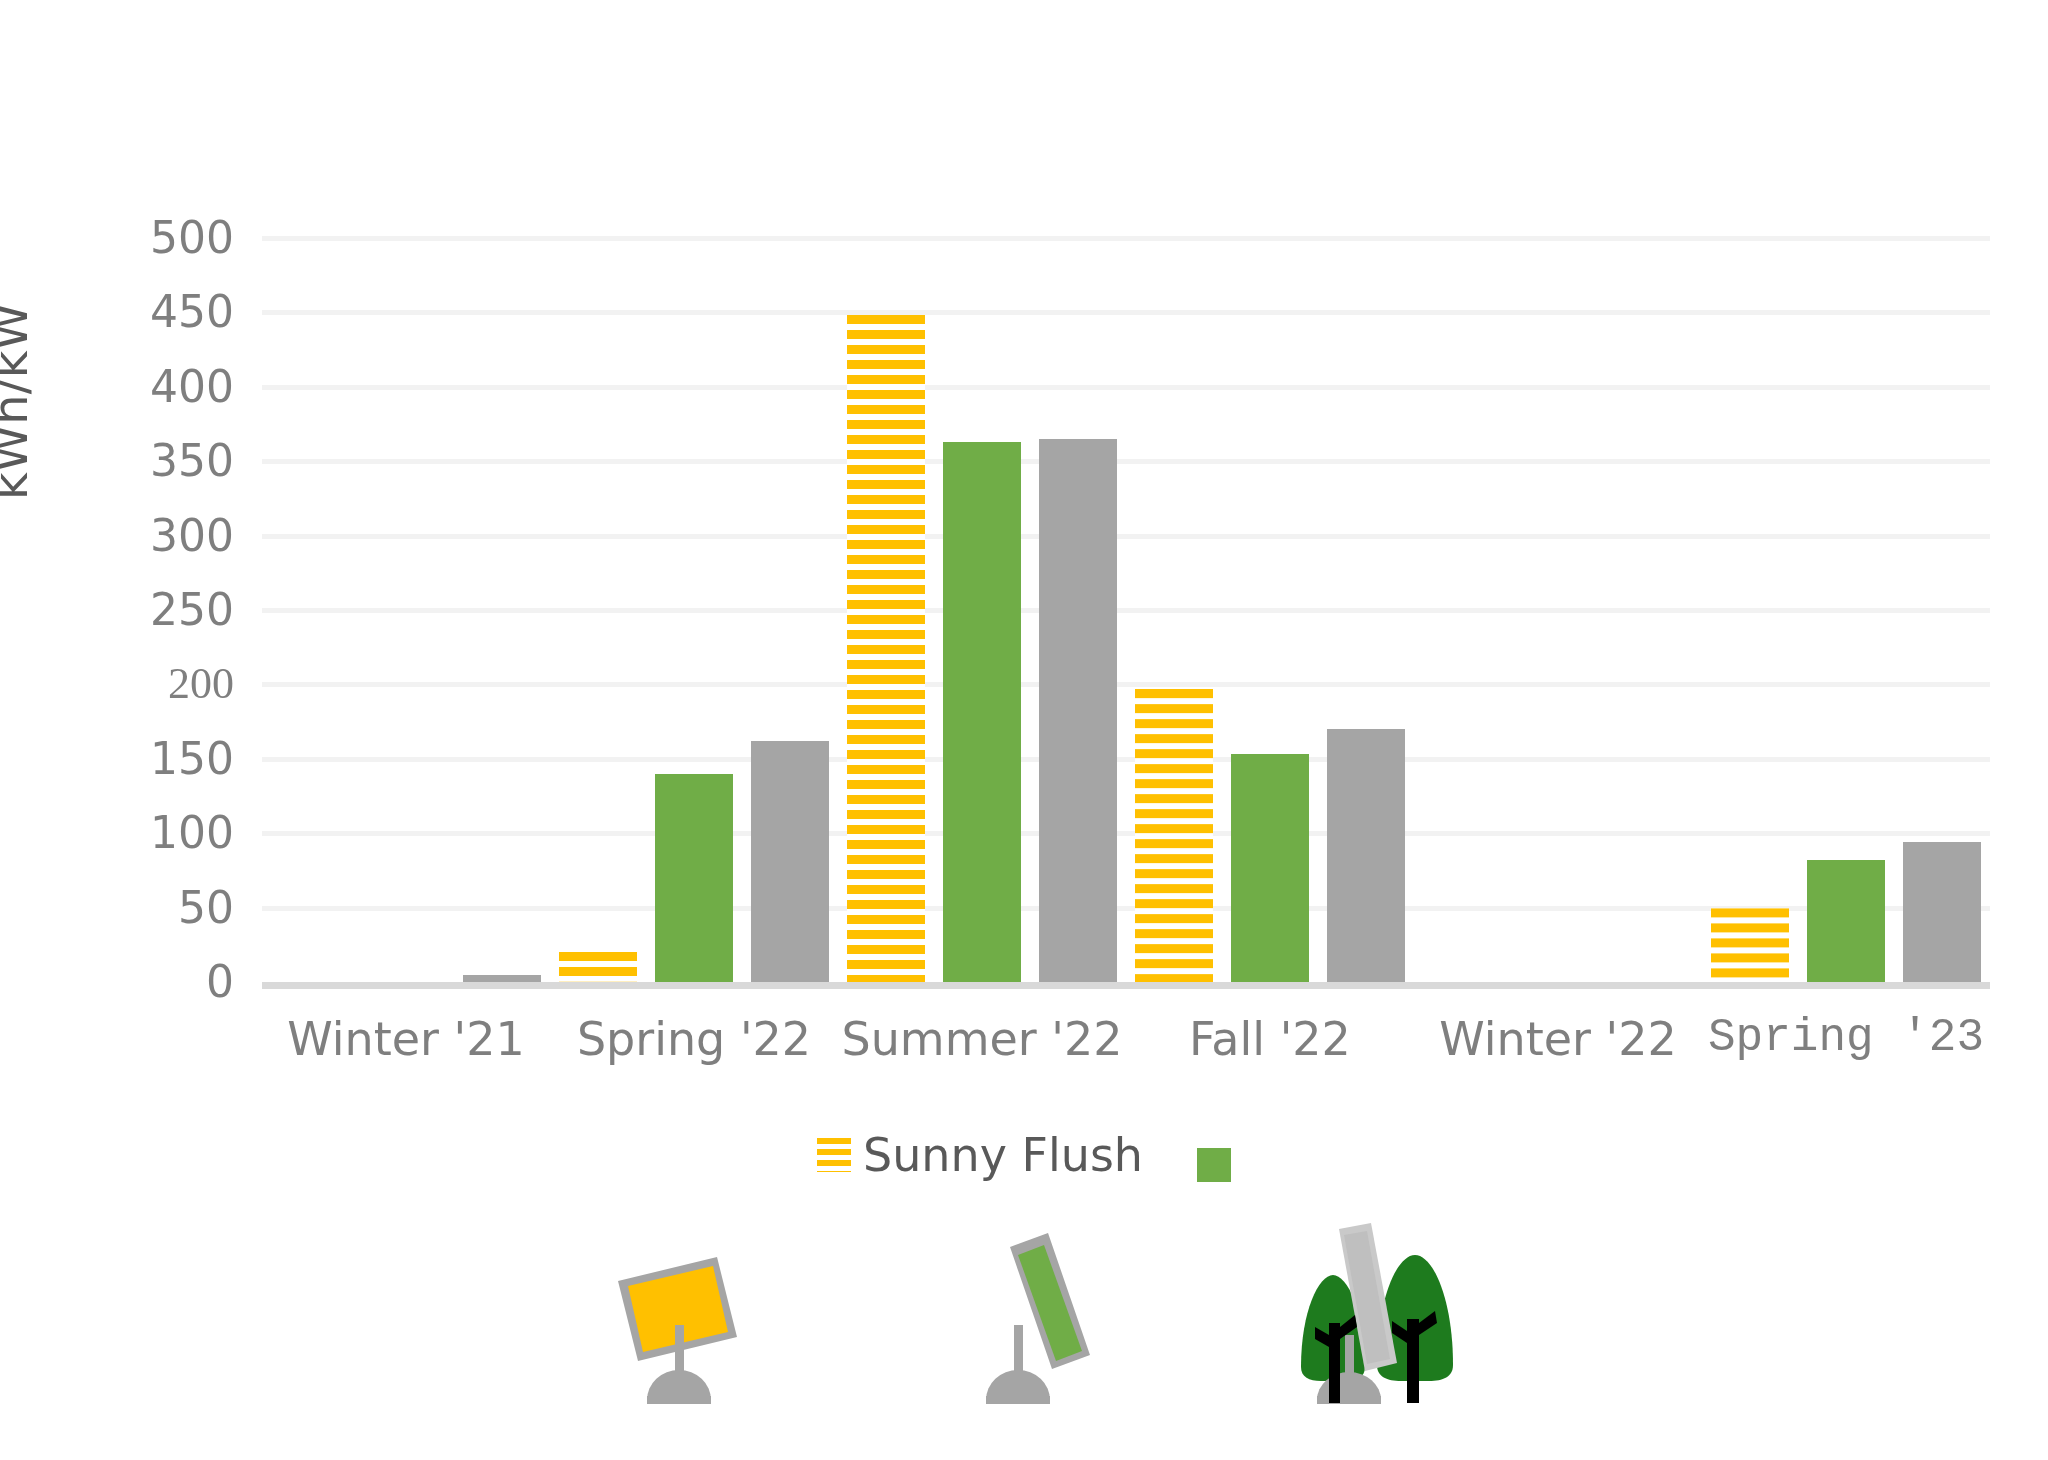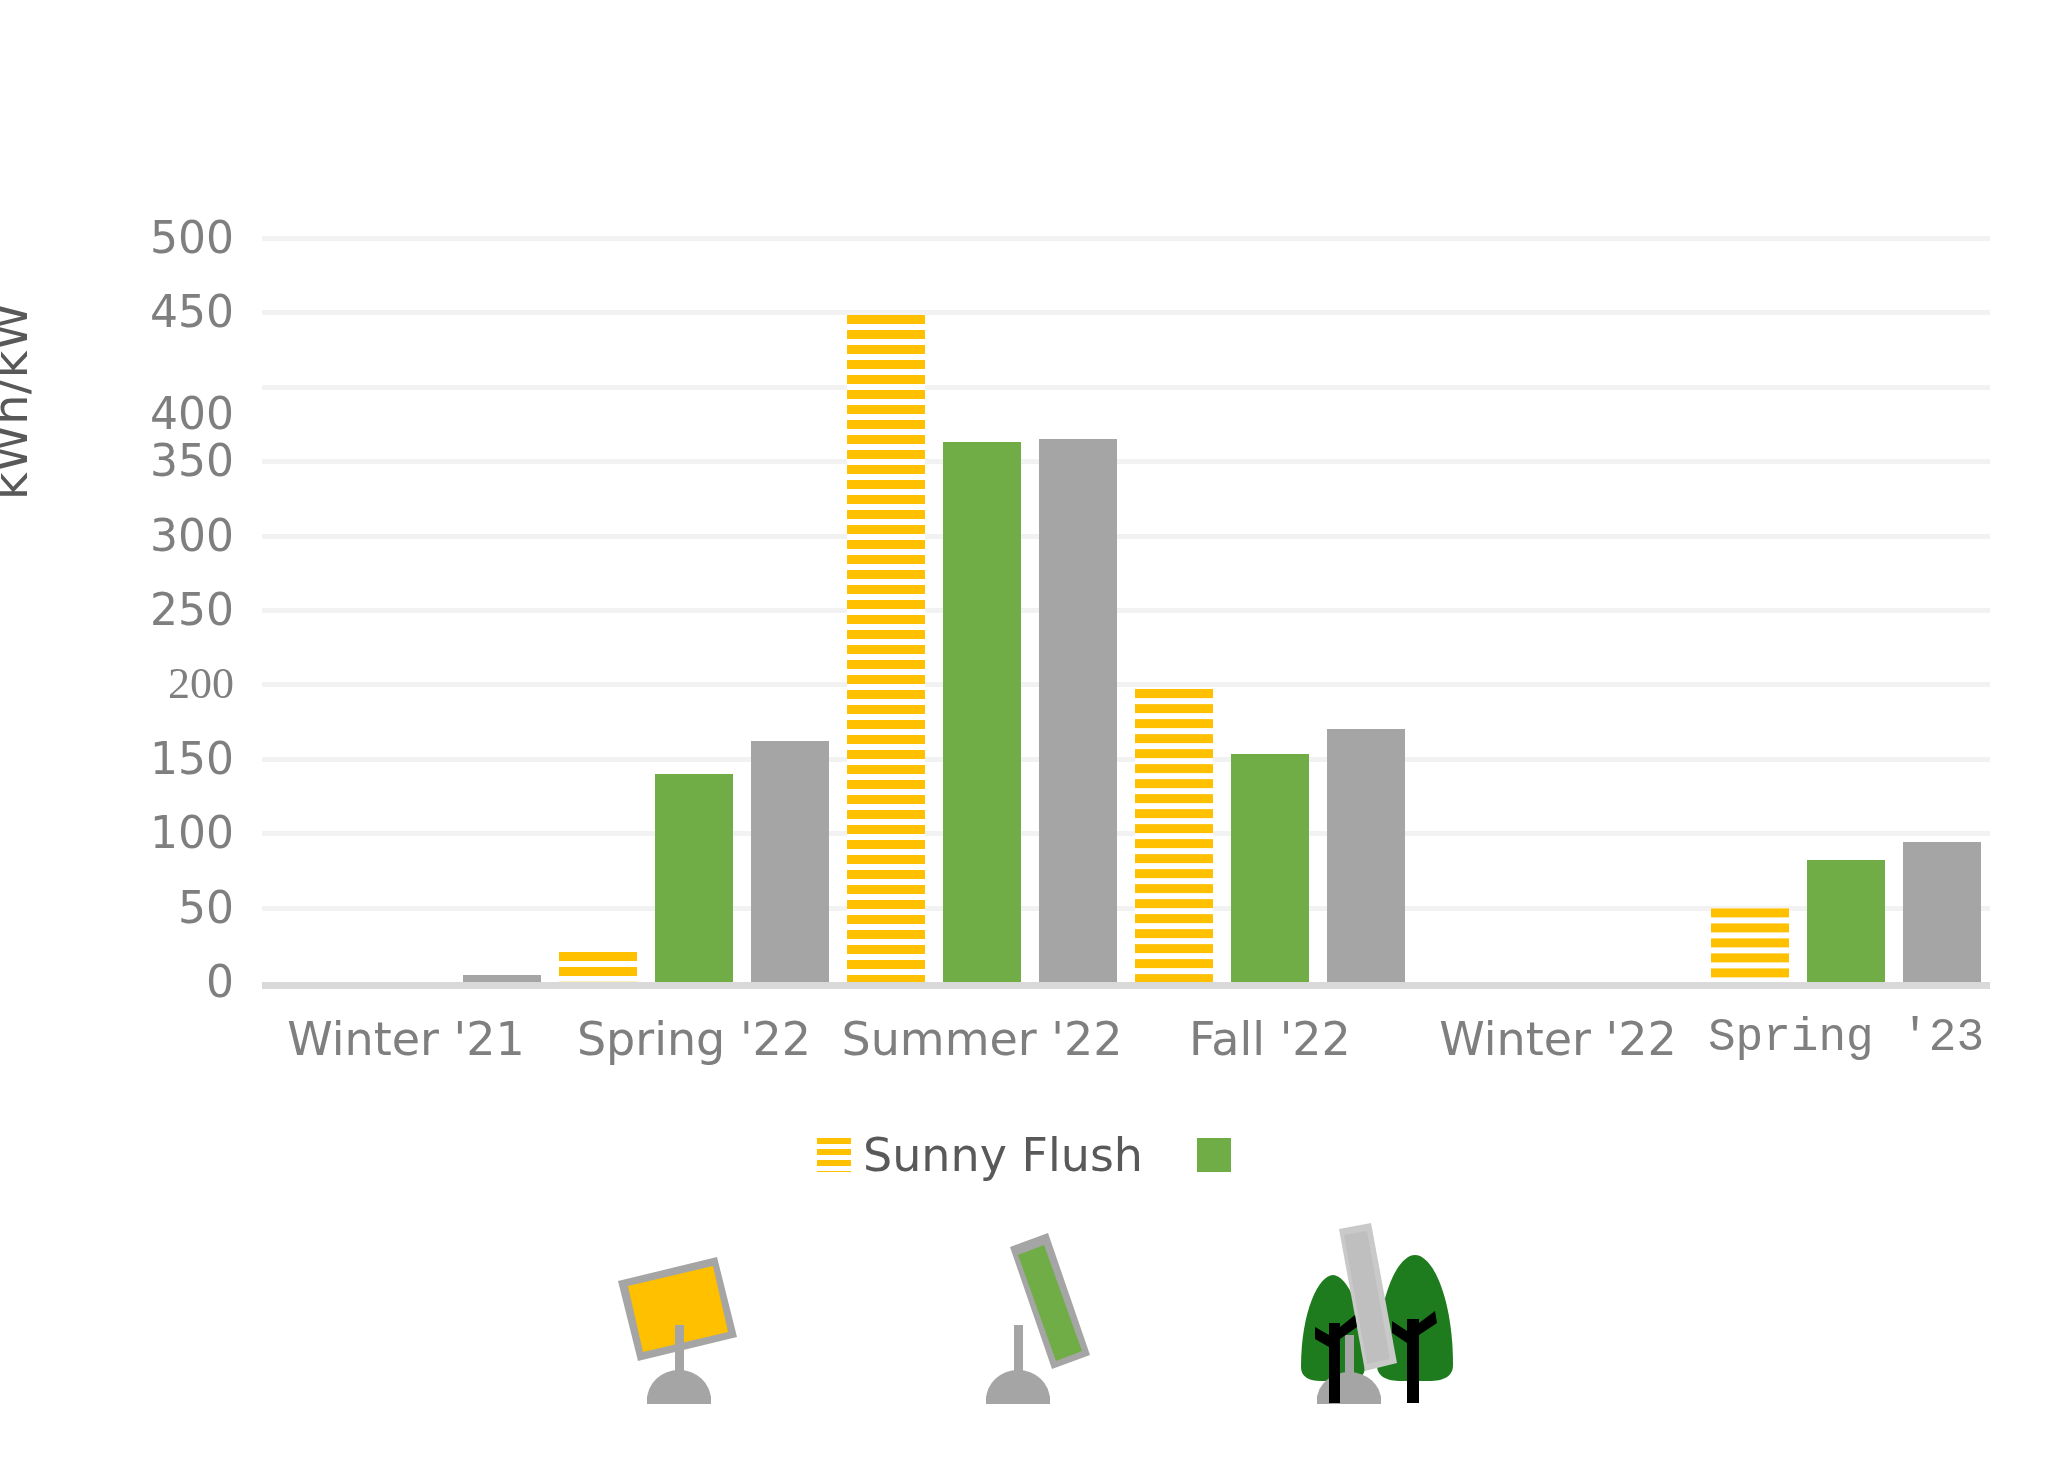--- a/index.html
+++ b/index.html
@@ -120,21 +120,21 @@
   }
 
   
   .legend {
     position: absolute;
     left: 0;
     top: 1128px;
     width: 2048px;
     display: flex;
     justify-content: center;
-    align-items: center;
+    align-items: flex-end;
     gap: 54px;
   }
   .legend-item {
     display: flex;
     align-items: center;
     gap: 12px;
   }
   .legend-swatch {
     width: 34px;
     height: 34px;
@@ -172,21 +172,21 @@
 <body>
 
 <div id="chart-root">
 
 
   <div class="yaxis-title">kWh/kW</div>
 
   <div id="ytick-container">
       <div class="ytick-label" style="left: 94px; top: 216px;">500</div>
       <div class="ytick-label" style="left: 94px; top: 290.4px;">450</div>
-      <div class="ytick-label" style="left: 94px; top: 364.8px; margin-top: 27px;">400</div>
+      <div class="ytick-label" style="left: 94px; top: 364.8px;">400</div>
       <div class="ytick-label" style="left: 94px; top: 439.2px;">350</div>
       <div class="ytick-label" style="left: 94px; top: 513.6px;">300</div>
       <div class="ytick-label" style="left: 94px; top: 588px;">250</div>
       <div class="ytick-label" style="left: 94px; top: 662.4px; font-family: Liberation Serif, serif;">200</div>
       <div class="ytick-label" style="left: 94px; top: 736.8px;">150</div>
       <div class="ytick-label" style="left: 94px; top: 811.2px;">100</div>
       <div class="ytick-label" style="left: 94px; top: 885.6px;">50</div>
       <div class="ytick-label" style="left: 94px; top: 960px;">0</div>
     </div>
 

